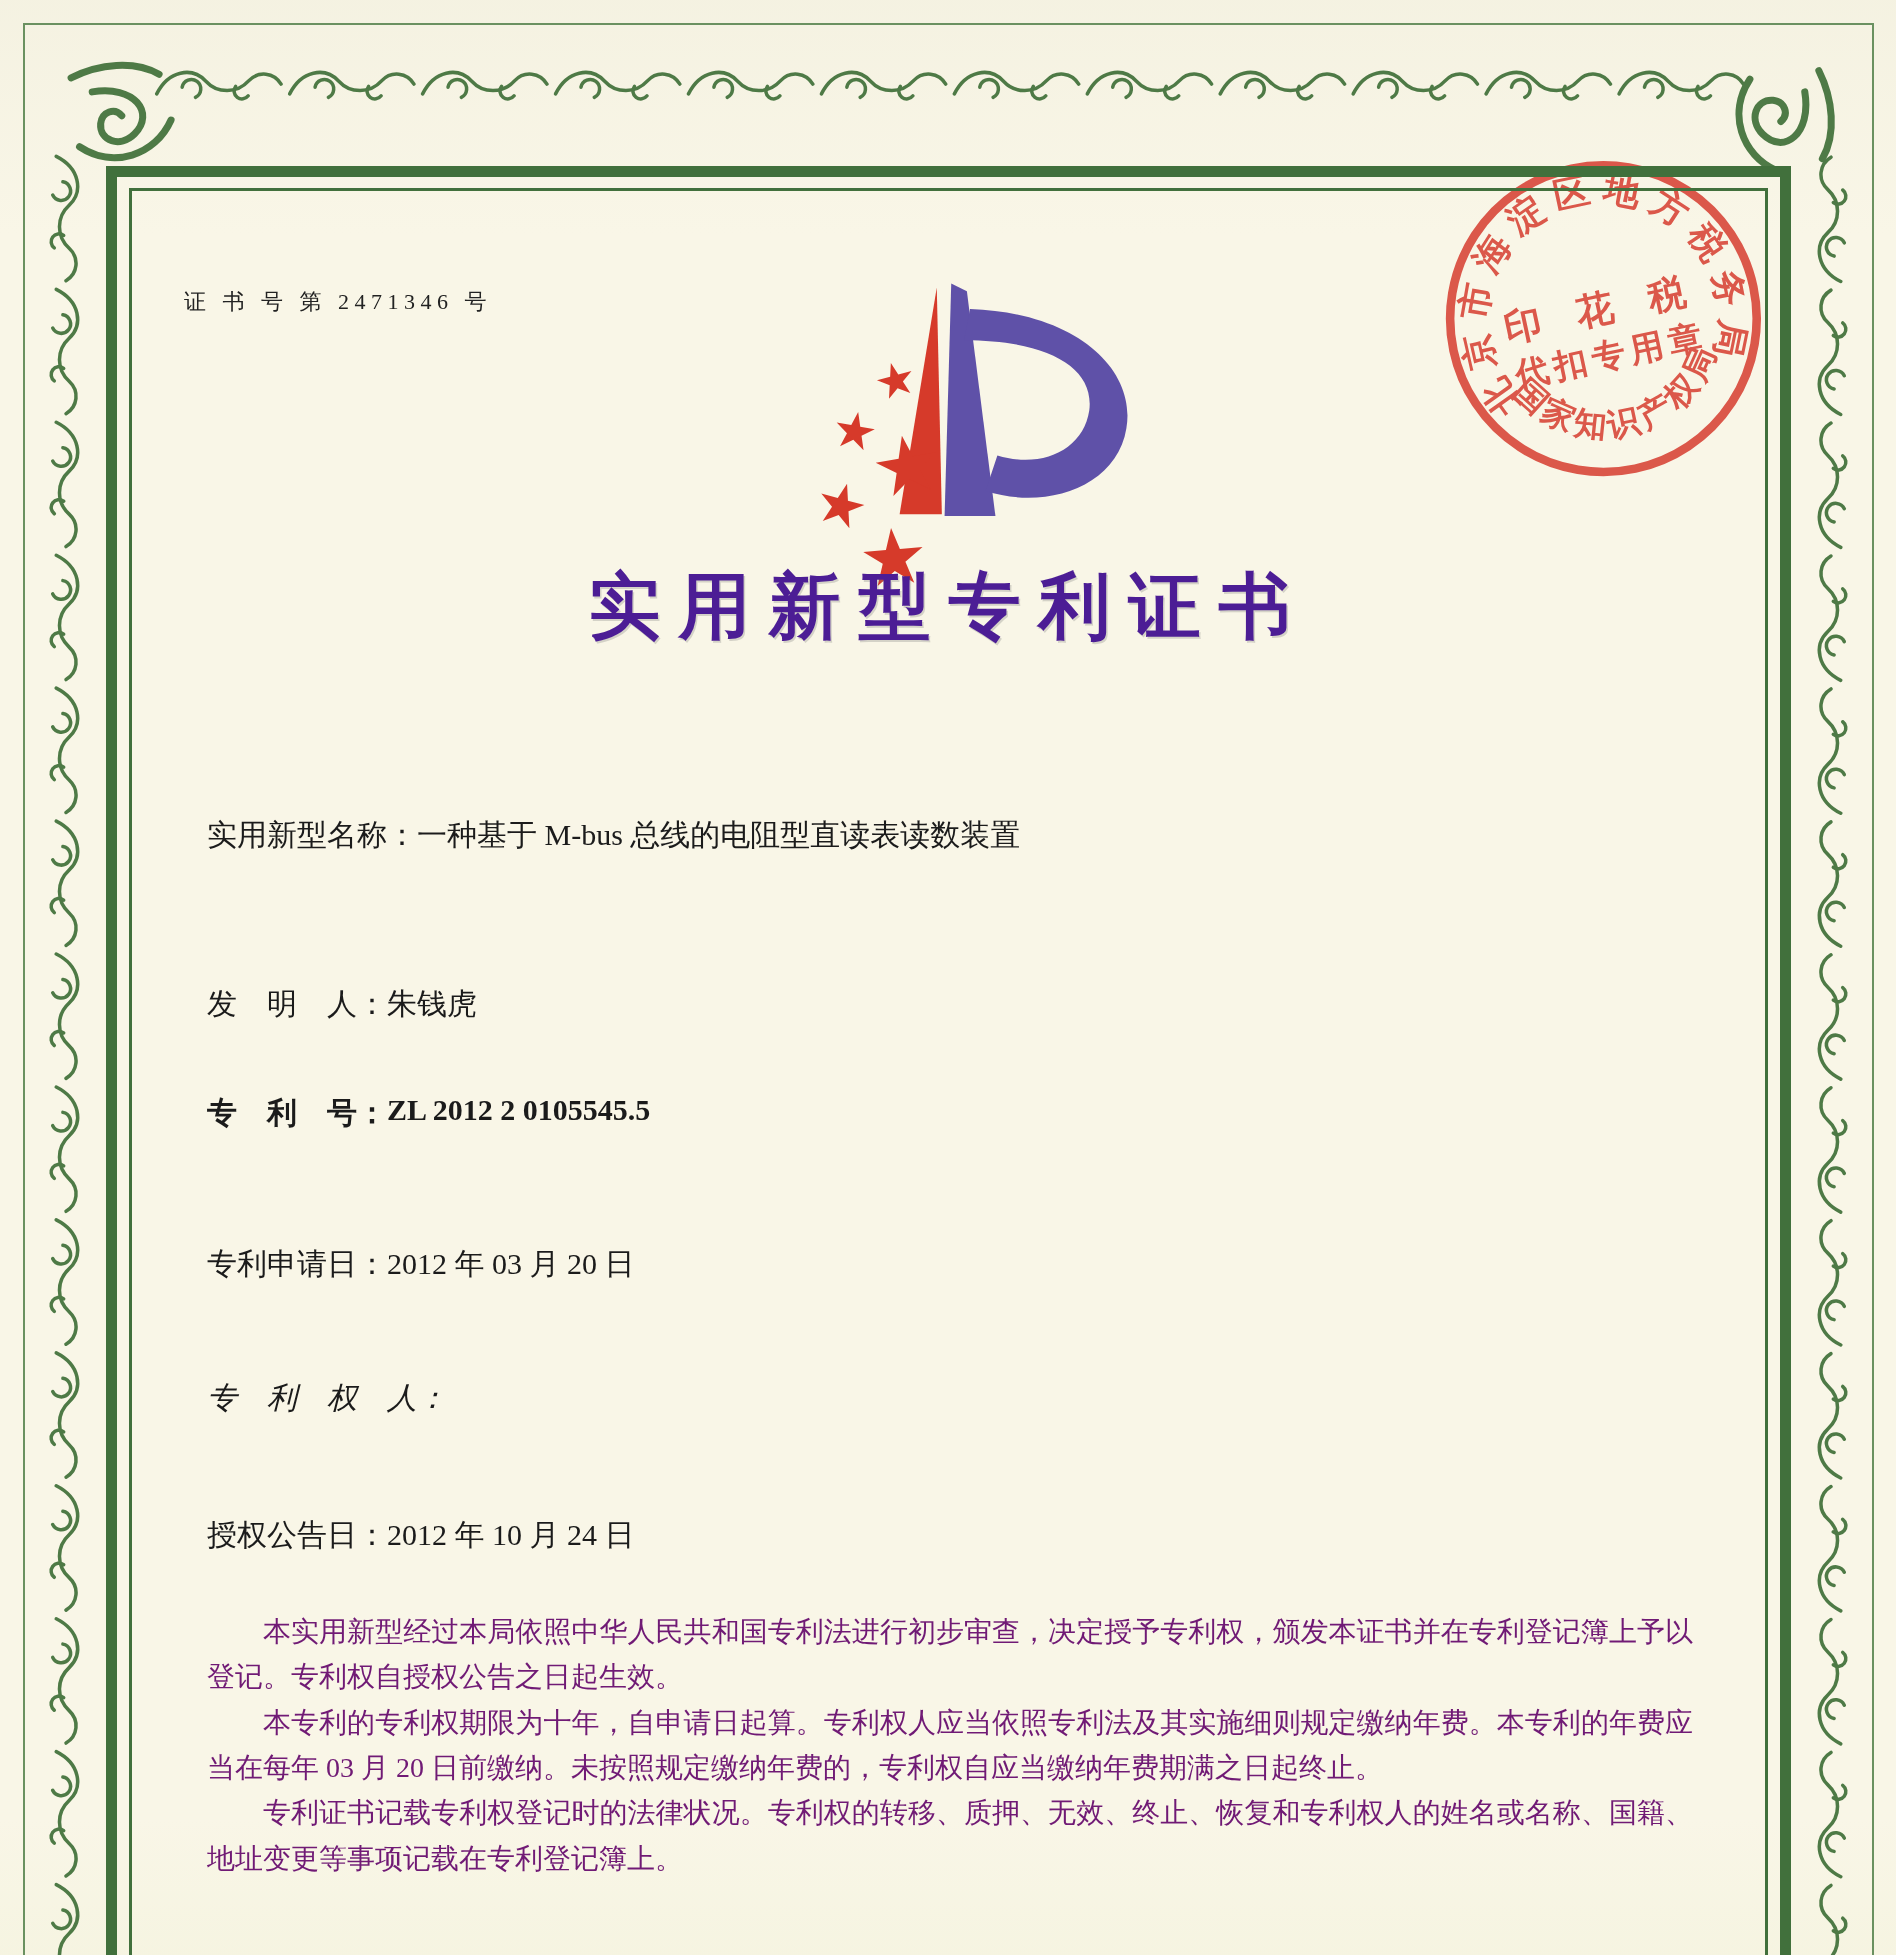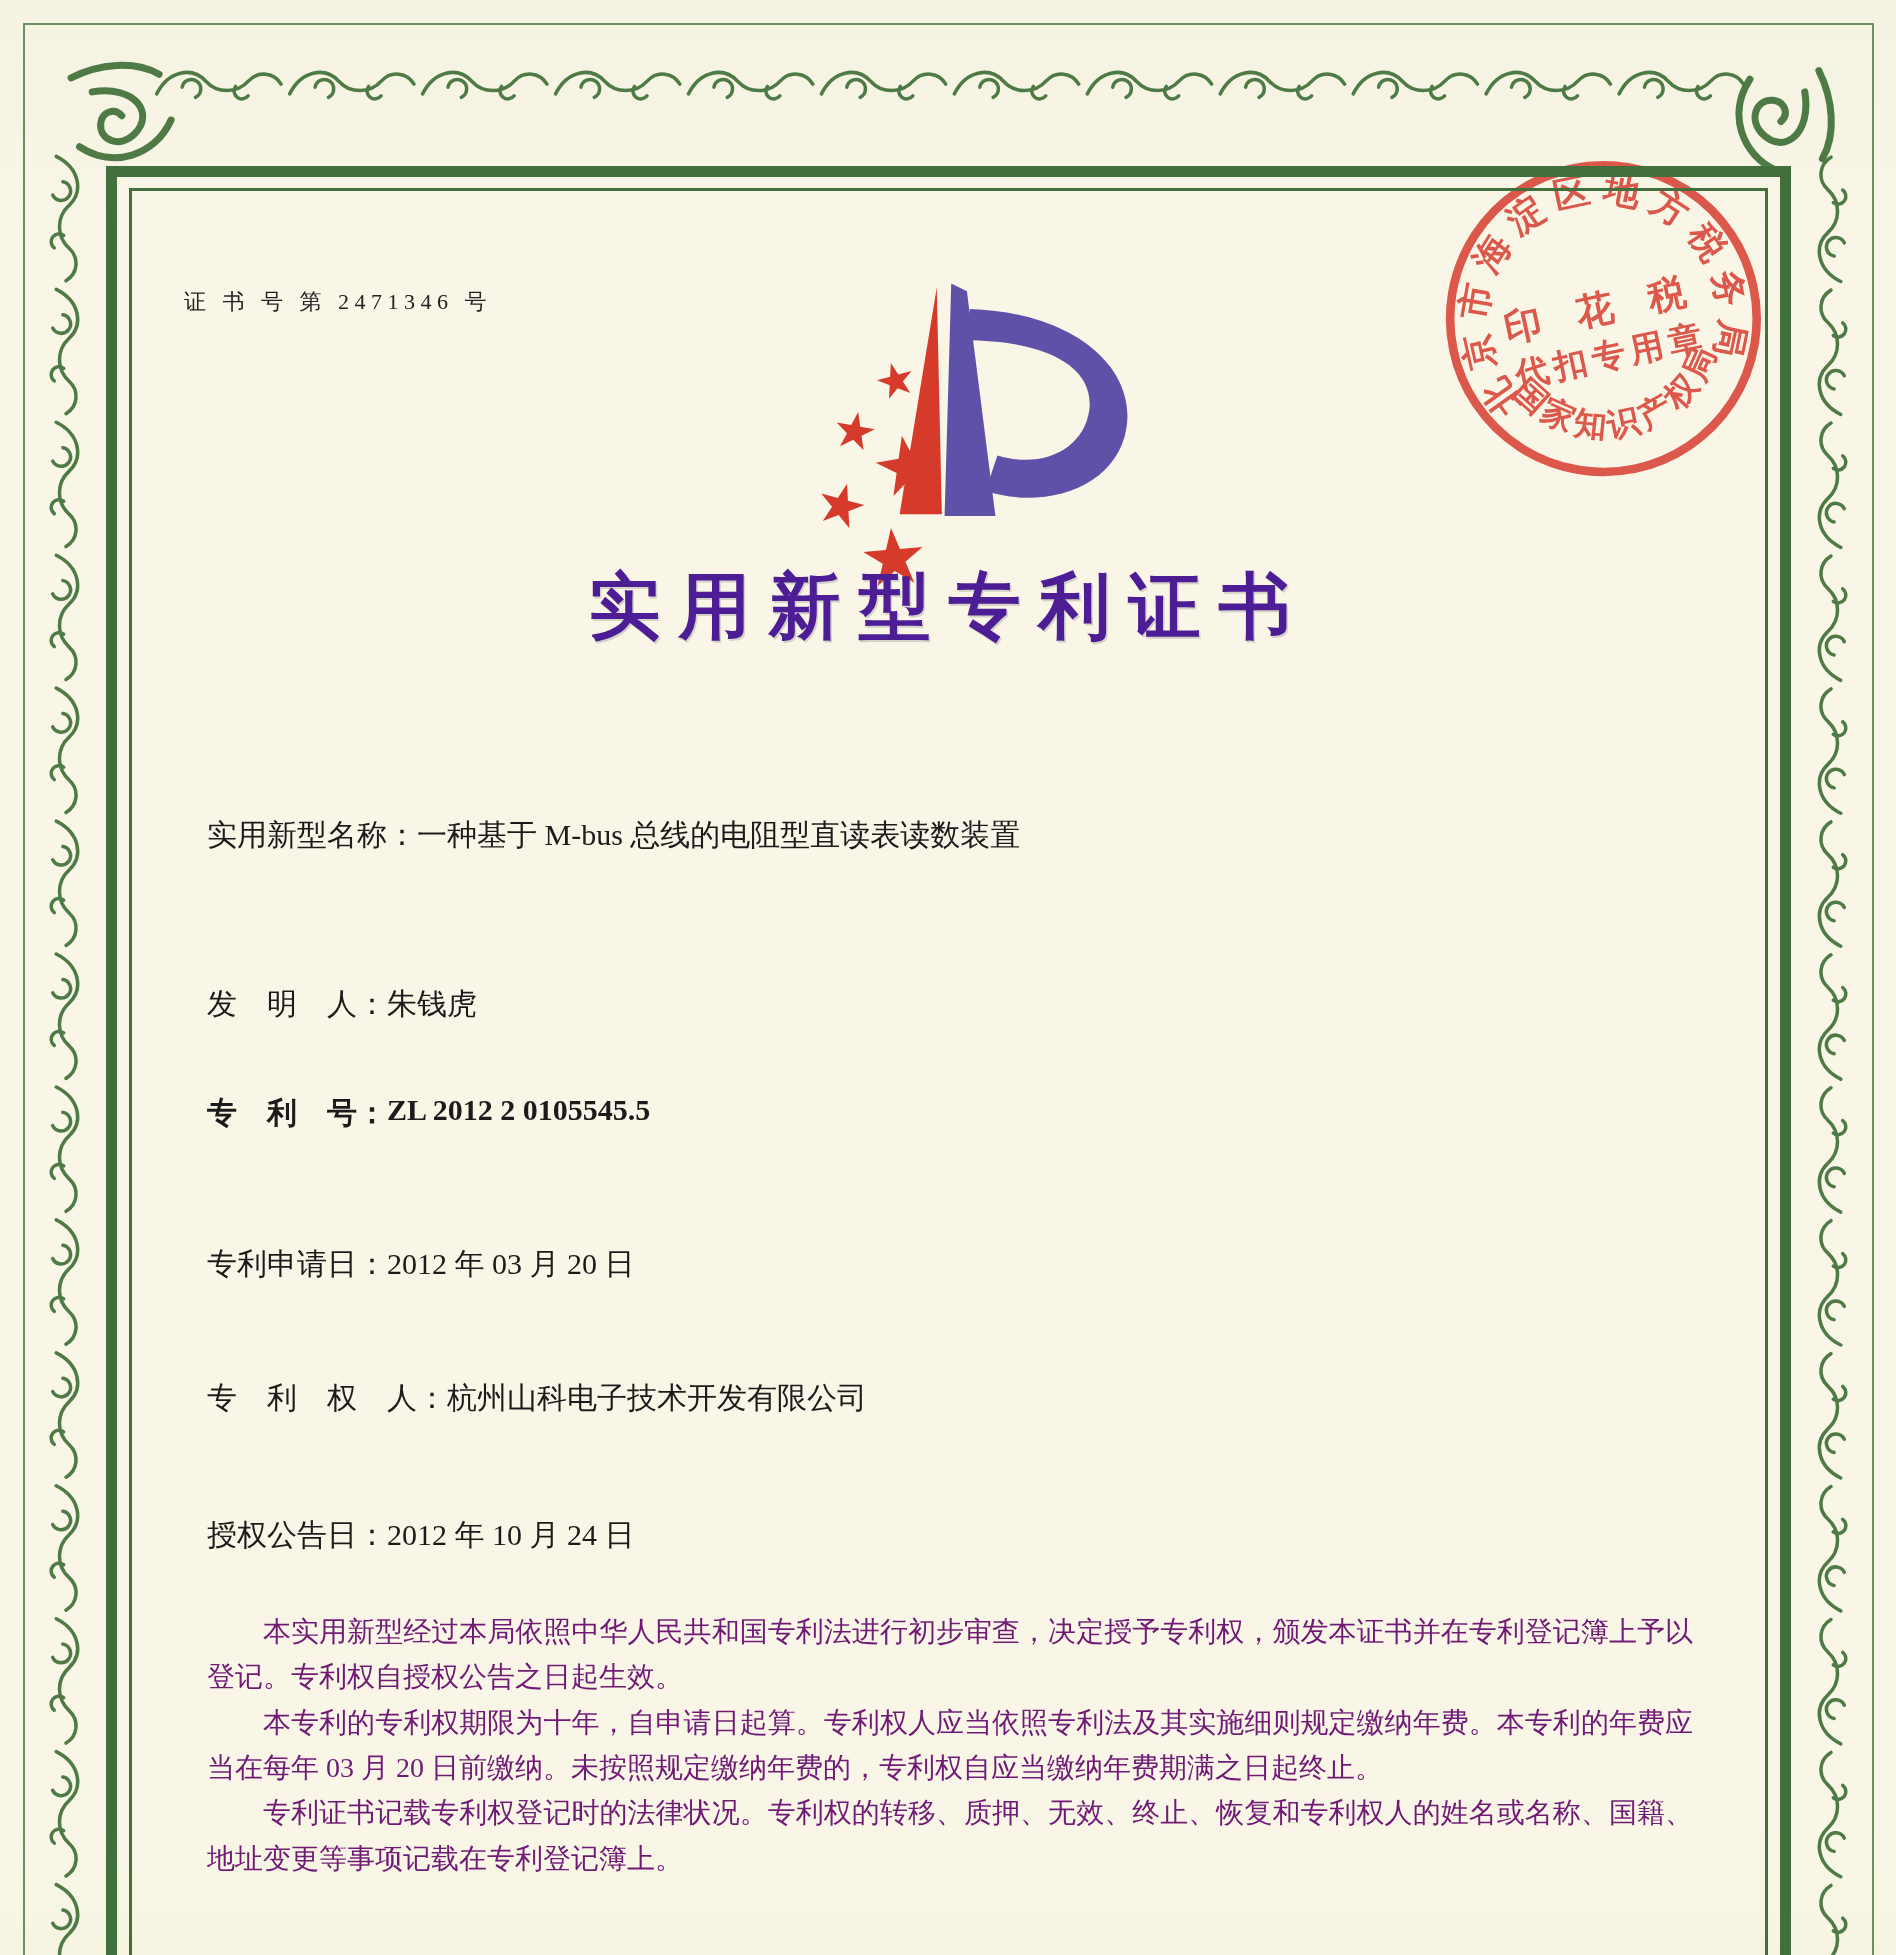--- a/index.html
+++ b/index.html
@@ -17,21 +17,21 @@
   .frame-thin{position:absolute;left:129px;top:188px;right:129px;bottom:135px;
     border:3.1px solid #41703c;z-index:1;}
   .txt{position:absolute;z-index:2;color:#1c1c1c;white-space:nowrap;}
   .cert-no{left:184px;top:287px;font-size:22px;letter-spacing:5.5px;color:#222;}
   .main-title{left:50%;top:559px;transform:translateX(-50%);font-size:72px;font-weight:bold;
     letter-spacing:18px;color:#4c1d95;text-shadow:1.6px 2px 0 rgba(120,120,120,.28);}
   .field{left:207px;font-size:30px;display:flex;}
   .field .lab{color:#1b1b1b;}
   .field .val{color:#1b1b1b;}
   .f1{top:815px;} .f2{top:960px;margin-top:24px;} .f3{top:1093px;font-weight:bold;}
-  .f4{top:1244px;} .f5{top:1378px;} .f6{top:1515px;}
+  .f4{top:1244px;} .f5{top:1378px;font-style:italic;} .f6{top:1515px;}
   .paras{position:absolute;z-index:2;left:207px;top:1609px;width:1486px;white-space:normal;
     font-size:28px;line-height:1.62;text-align:justify;color:#701a75;}
   .paras p{margin:0;text-indent:2em;}
 </style>
 </head>
 <body>
 
 <div class="page">
   <div class="tint-top"></div>
   <div class="tint"></div>
@@ -270,21 +270,20 @@
   <div class="txt field f3">
     <span class="lab">专　利　号：</span>
     <span class="val">ZL 2012 2 0105545.5</span>
   </div>
   <div class="txt field f4">
     <span class="lab">专利申请日：</span>
     <span class="val">2012 年 03 月 20 日</span>
   </div>
   <div class="txt field f5">
     <span class="lab">专　利　权　人：</span>
-    <span class="val">杭州山科电子技术开发有限公司</span>
   </div>
   <div class="txt field f6">
     <span class="lab">授权公告日：</span>
     <span class="val">2012 年 10 月 24 日</span>
   </div>
 
   <div class="paras">
     <p>本实用新型经过本局依照中华人民共和国专利法进行初步审查，决定授予专利权，颁发本证书并在专利登记簿上予以登记。专利权自授权公告之日起生效。</p>
     <p>本专利的专利权期限为十年，自申请日起算。专利权人应当依照专利法及其实施细则规定缴纳年费。本专利的年费应当在每年 03 月 20 日前缴纳。未按照规定缴纳年费的，专利权自应当缴纳年费期满之日起终止。</p>
     <p>专利证书记载专利权登记时的法律状况。专利权的转移、质押、无效、终止、恢复和专利权人的姓名或名称、国籍、地址变更等事项记载在专利登记簿上。</p>

